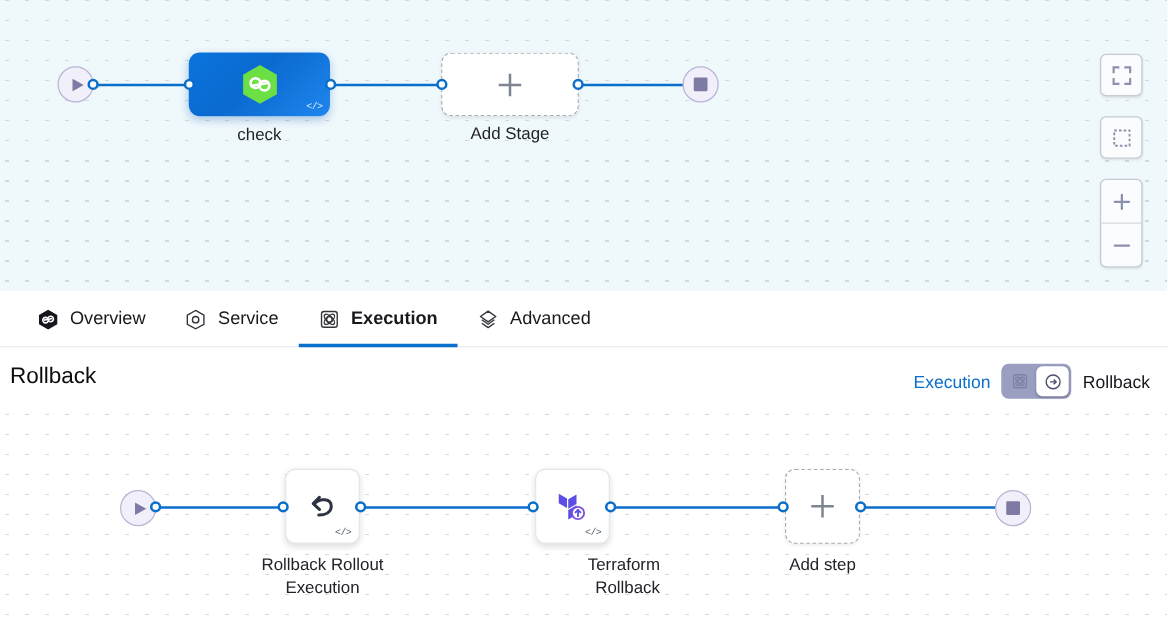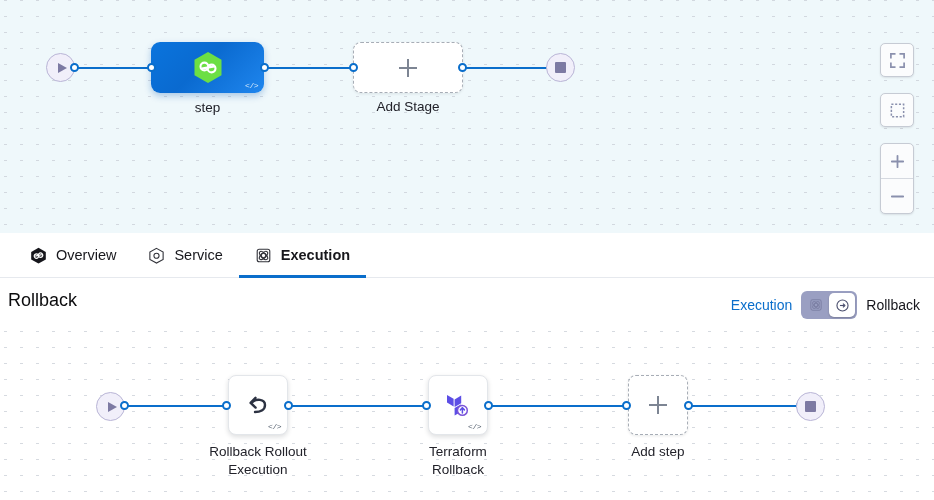--- a/index.html
+++ b/index.html
@@ -279,21 +279,21 @@
   <div class="node node-solid" id="stage-check" style="left:151px; top:42px; width:113px; height:51px;">
     <svg width="30" height="33" viewBox="0 0 30 33">
       <polygon points="15,1 28.5,8.7 28.5,24.3 15,32 1.5,24.3 1.5,8.7" fill="#6cdf44"></polygon>
       <path d="M11.4,11.6 a3.9,3.9 0 1 0 0,7.8 a3.9,3.9 0 1 0 0,-7.8 M18.6,13.6 a3.9,3.9 0 1 1 0,7.8 a3.9,3.9 0 1 1 0,-7.8" fill="none" stroke="#ffffff" stroke-width="2.1"></path>
       <path d="M8.6,17.6 L21.4,15.4" stroke="#ffffff" stroke-width="2.1" fill="none"></path>
     </svg>
     <span class="code-badge on-blue">&lt;/&gt;</span>
   </div>
   <div class="dot" style="left:147px; top:63px;"></div>
   <div class="dot" style="left:260px; top:63px;"></div>
-  <div class="node-label" style="left:151px; top:99px; width:113px;">step</div>
+  <div class="node-label" style="left:151px; top:99px; width:113px;">check</div>
 
   <div class="node node-dashed" style="left:353px; top:42px; width:110px; height:51px;">
     <div class="plus"></div>
   </div>
   <div class="dot" style="left:349px; top:63px;"></div>
   <div class="dot" style="left:458px; top:63px;"></div>
   <div class="node-label" style="left:353px; top:98px; width:110px;">Add Stage</div>
 
   <div class="dot" style="left:552px; top:63px;"></div>
   <div class="terminal" style="left:546px; top:53px;">
@@ -357,20 +357,30 @@
       <g fill="none" stroke="#33343b" stroke-width="1.3">
         <rect x="2.6" y="2.6" width="14.8" height="14.8" rx="2.4"></rect>
         <circle cx="10" cy="10" r="2.6"></circle>
         <ellipse cx="10" cy="10" rx="6.2" ry="2.9" transform="rotate(45 10 10)"></ellipse>
         <ellipse cx="10" cy="10" rx="6.2" ry="2.9" transform="rotate(-45 10 10)"></ellipse>
       </g>
     </svg>
     <span>Execution</span>
   </div>
 
+  <div class="tab">
+    <svg class="tab-icon" viewBox="0 0 20 20">
+      <g fill="none" stroke="#33343b" stroke-width="1.3" stroke-linejoin="round">
+        <path d="M10,2.2 L17.2,7.3 L10,12.4 L2.8,7.3 Z"></path>
+        <path d="M4.1,10.4 L10,14.6 L15.9,10.4"></path>
+        <path d="M4.1,13.6 L10,17.8 L15.9,13.6"></path>
+      </g>
+    </svg>
+    <span>Advanced</span>
+  </div>
 </div>
 
 <div id="rollback-header">
   <div id="rollback-title">Rollback</div>
 
   <div id="mode-switcher">
     <span class="mode-label-exec">Execution</span>
 
     <div class="toggle">
       <div class="toggle-half">
@@ -433,21 +443,21 @@
       <circle cx="20.4" cy="21.4" r="4.9" fill="#ffffff" stroke="#7a53d8" stroke-width="1.5"></circle>
       <g stroke="#5c4ee5" stroke-width="1.5" stroke-linecap="round" stroke-linejoin="round" fill="none">
         <path d="M20.4,18.9 L20.4,23.9"></path>
         <path d="M18.4,20.9 L20.4,18.9 L22.4,20.9"></path>
       </g>
     </svg>
     <span class="code-badge">&lt;/&gt;</span>
   </div>
   <div class="dot" style="left:422px; top:70px;"></div>
   <div class="dot" style="left:484px; top:70px;"></div>
-  <div class="node-label" style="left:388px; top:112px; width:140px;">Terraform
+  <div class="node-label" style="left:388px; top:112px; width:140px;text-align:right;">Terraform
 Rollback</div>
 
   <div class="node node-dashed" style="left:628px; top:44px; width:60px; height:60px;">
     <div class="plus"></div>
   </div>
   <div class="dot" style="left:622px; top:70px;"></div>
   <div class="dot" style="left:684px; top:70px;"></div>
   <div class="node-label" style="left:588px; top:112px; width:140px;">Add step</div>
 
   <div class="dot" style="left:796px; top:70px;"></div>

